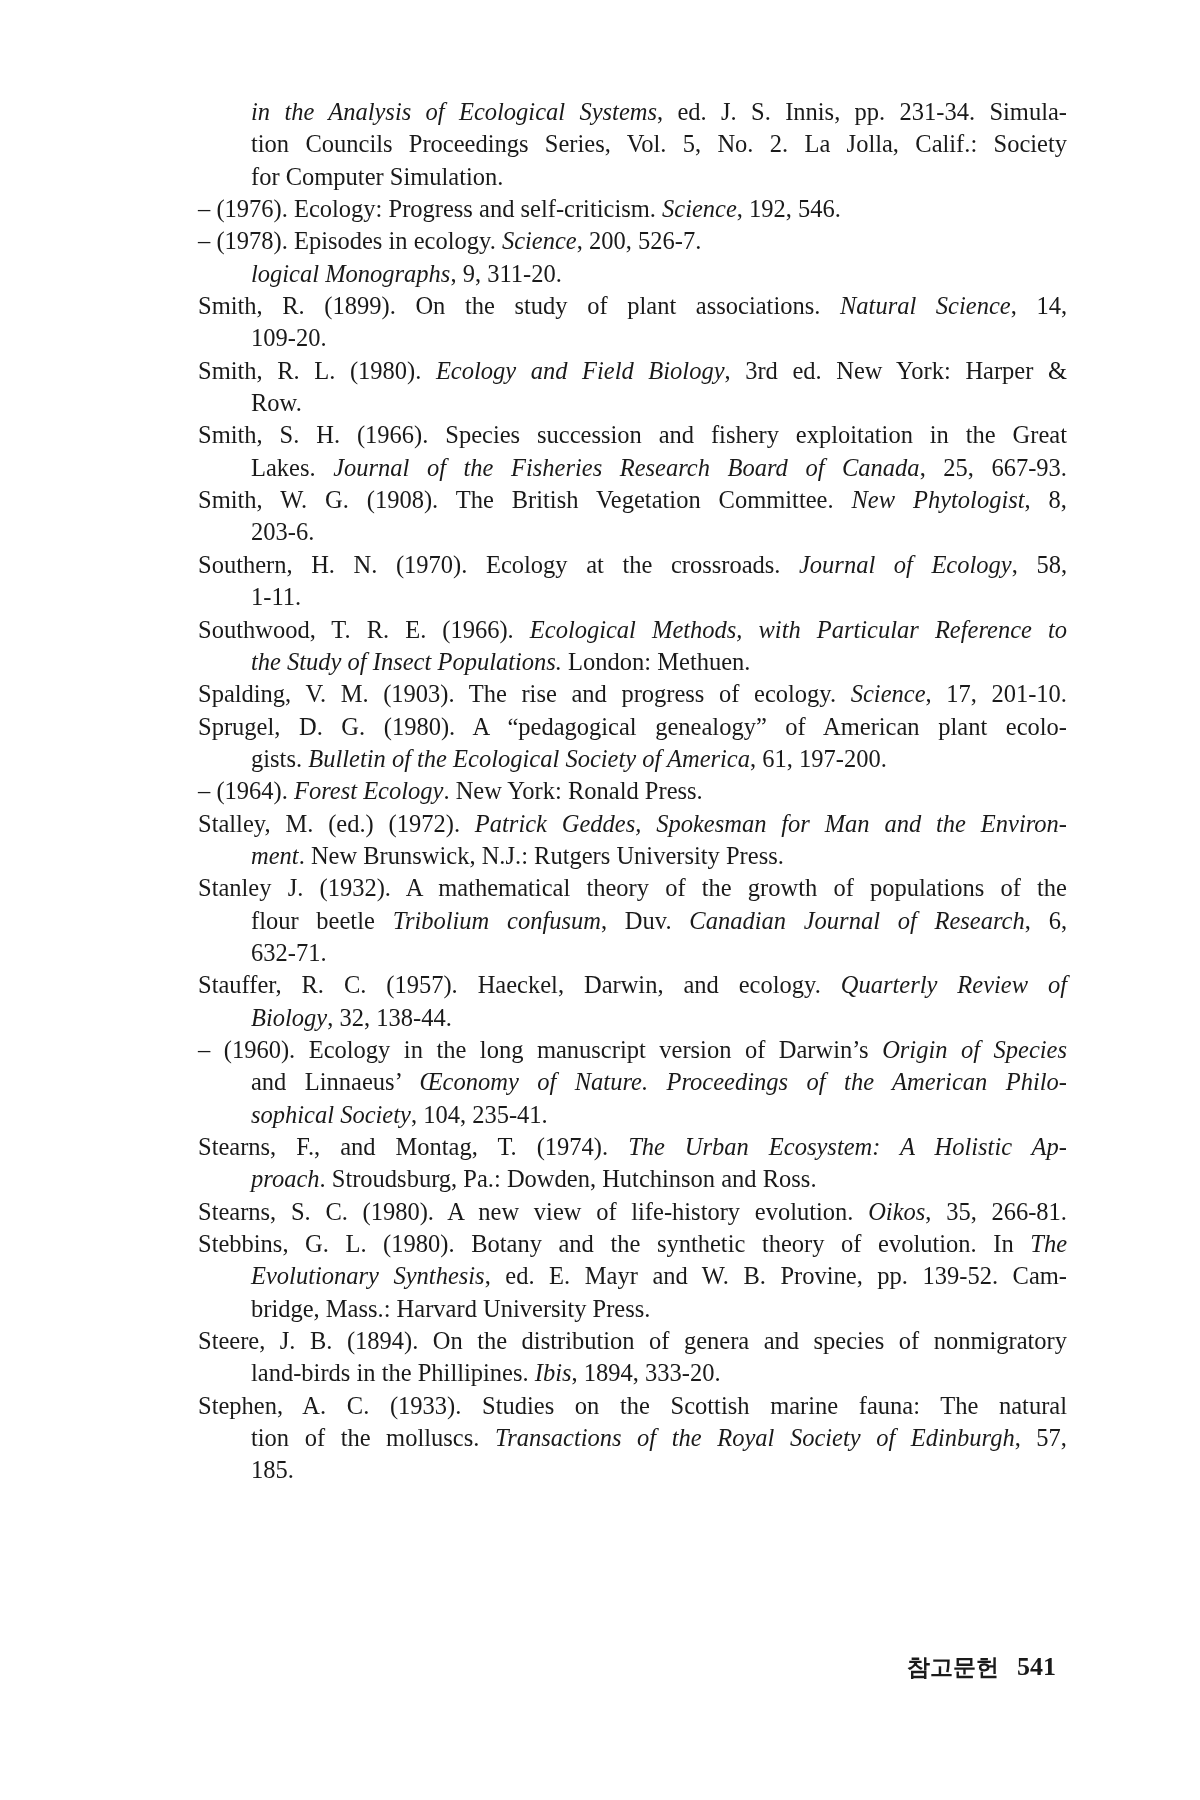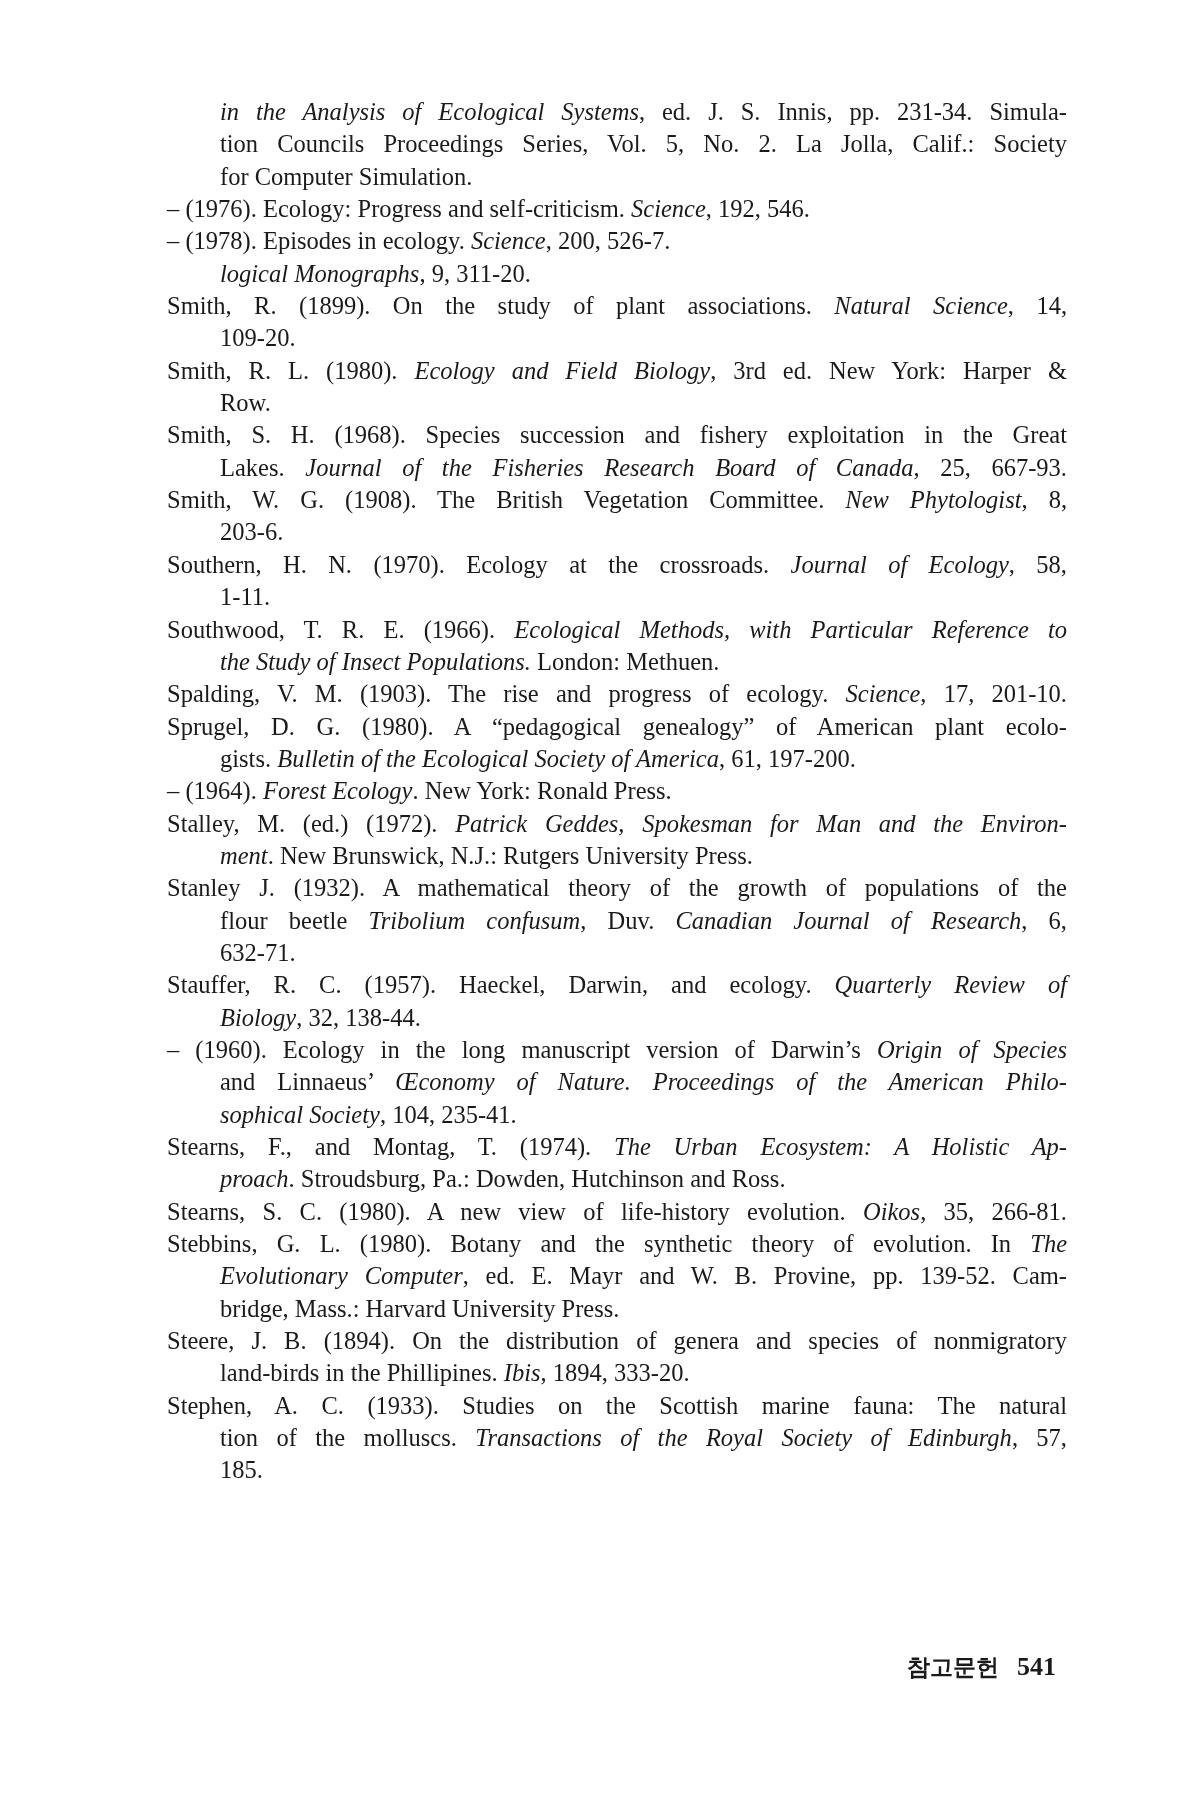--- a/index.html
+++ b/index.html
@@ -7,21 +7,21 @@
   .page {
     position: absolute; left: 0; top: 0; width: 1200px; height: 1800px;
     background: #ffffff; color: #1a1a1a;
     font-family: "Liberation Serif", "DejaVu Serif", serif;
   }
   .refs {
     position: absolute; left: 167px; top: 96px; width: 900px;
     font-size: 24.5px; line-height: 32.35px;
   }
   .entry { margin: 0; }
-  .line { white-space: nowrap; height: 32.35px; overflow: visible; }
+  .line { white-space: nowrap; height: 32.35px; overflow: visible; margin-left: 31px; }
   .line.j { text-align: justify; text-align-last: justify; white-space: normal; }
   .line.cont { padding-left: 53px; }
   .it { font-style: italic; }
   .footer {
     position: absolute; right: 144px; top: 1652px;
     font-size: 26px; font-weight: bold; color: #1a1a1a;
     font-family: "Liberation Serif", "DejaVu Serif", serif;
   }
   .footer .label { font-family: "DejaVu Sans", sans-serif; font-weight: bold; font-size: 23px; margin-right: 18px; }
 </style>
@@ -46,21 +46,21 @@
       </div>
       <div class="entry">
         <div class="line j"><span>Smith, R. (1899). On the study of plant associations. </span><span class="it">Natural Science</span><span>, 14,</span></div>
         <div class="line cont"><span>109-20.</span></div>
       </div>
       <div class="entry">
         <div class="line j"><span>Smith, R. L. (1980). </span><span class="it">Ecology and Field Biology</span><span>, 3rd ed. New York: Harper &amp;</span></div>
         <div class="line cont"><span>Row.</span></div>
       </div>
       <div class="entry">
-        <div class="line j"><span>Smith, S. H. (1968). Species succession and fishery exploitation in the Great</span></div>
+        <div class="line j"><span>Smith, S. H. (1966). Species succession and fishery exploitation in the Great</span></div>
         <div class="line cont j"><span>Lakes. </span><span class="it">Journal of the Fisheries Research Board of Canada</span><span>, 25, 667-93.</span></div>
       </div>
       <div class="entry">
         <div class="line j"><span>Smith, W. G. (1908). The British Vegetation Committee. </span><span class="it">New Phytologist</span><span>, 8,</span></div>
         <div class="line cont"><span>203-6.</span></div>
       </div>
       <div class="entry">
         <div class="line j"><span>Southern, H. N. (1970). Ecology at the crossroads. </span><span class="it">Journal of Ecology</span><span>, 58,</span></div>
         <div class="line cont"><span>1-11.</span></div>
       </div>
@@ -98,21 +98,21 @@
       </div>
       <div class="entry">
         <div class="line j"><span>Stearns, F., and Montag, T. (1974). </span><span class="it">The Urban Ecosystem: A Holistic Ap-</span></div>
         <div class="line cont"><span class="it">proach</span><span>. Stroudsburg, Pa.: Dowden, Hutchinson and Ross.</span></div>
       </div>
       <div class="entry">
         <div class="line j"><span>Stearns, S. C. (1980). A new view of life-history evolution. </span><span class="it">Oikos</span><span>, 35, 266-81.</span></div>
       </div>
       <div class="entry">
         <div class="line j"><span>Stebbins, G. L. (1980). Botany and the synthetic theory of evolution. In </span><span class="it">The</span></div>
-        <div class="line cont j"><span class="it">Evolutionary Computer</span><span>, ed. E. Mayr and W. B. Provine, pp. 139-52. Cam-</span></div>
+        <div class="line cont j"><span class="it">Evolutionary Synthesis</span><span>, ed. E. Mayr and W. B. Provine, pp. 139-52. Cam-</span></div>
         <div class="line cont"><span>bridge, Mass.: Harvard University Press.</span></div>
       </div>
       <div class="entry">
         <div class="line j"><span>Steere, J. B. (1894). On the distribution of genera and species of nonmigratory</span></div>
         <div class="line cont"><span>land-birds in the Phillipines. </span><span class="it">Ibis</span><span>, 1894, 333-20.</span></div>
       </div>
       <div class="entry">
         <div class="line j"><span>Stephen, A. C. (1933). Studies on the Scottish marine fauna: The natural</span></div>
         <div class="line cont j"><span>tion of the molluscs. </span><span class="it">Transactions of the Royal Society of Edinburgh</span><span>, 57,</span></div>
         <div class="line cont"><span>185.</span></div>

